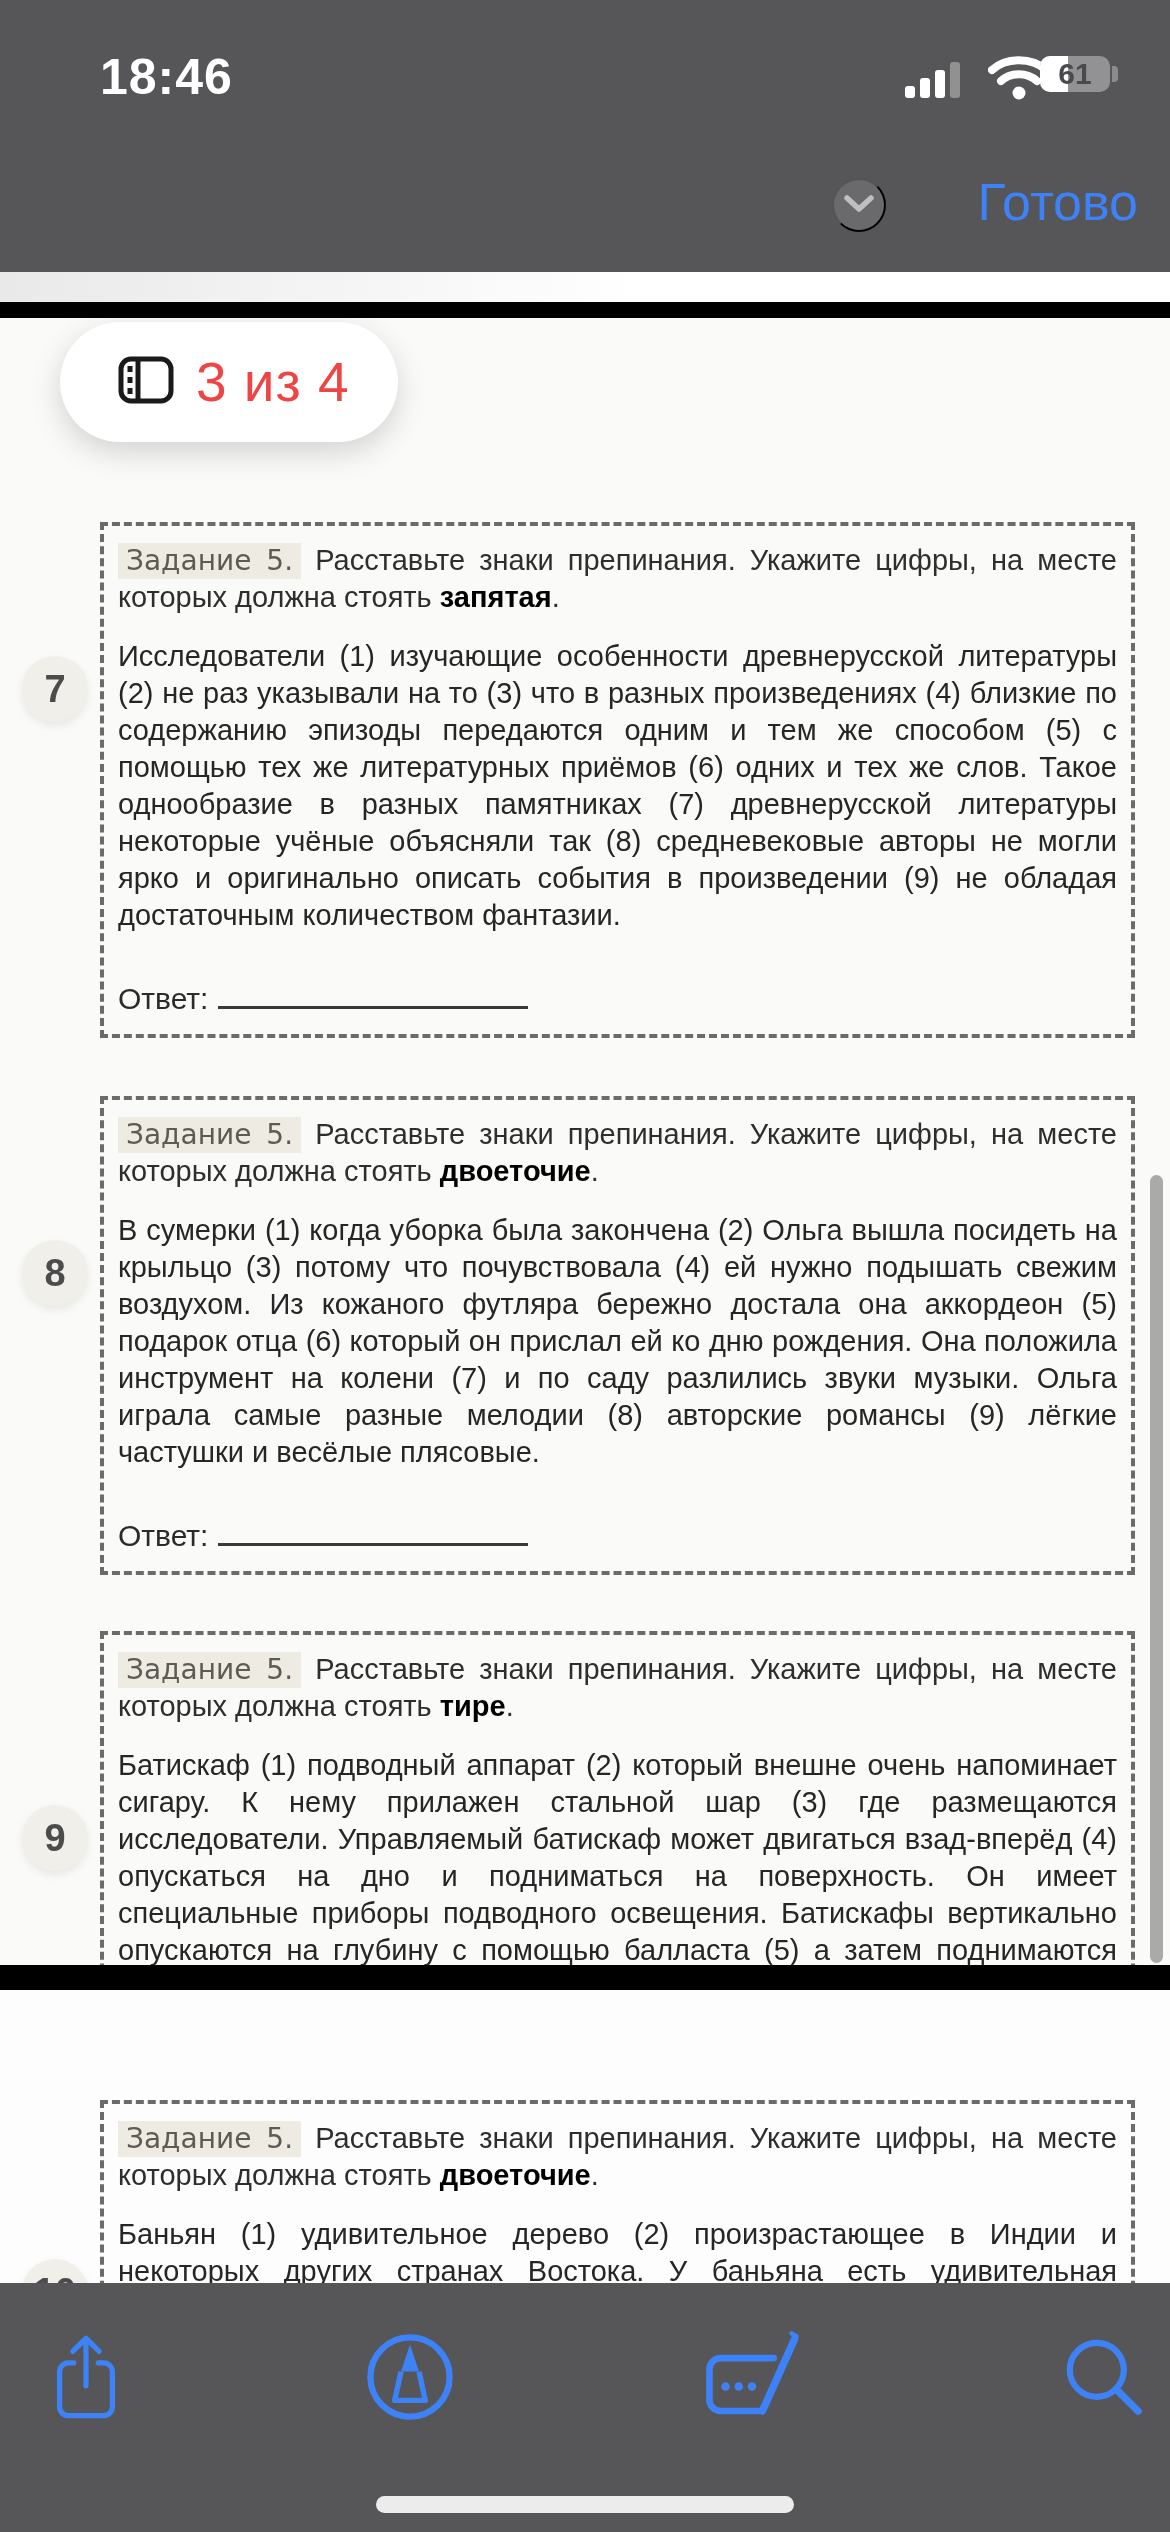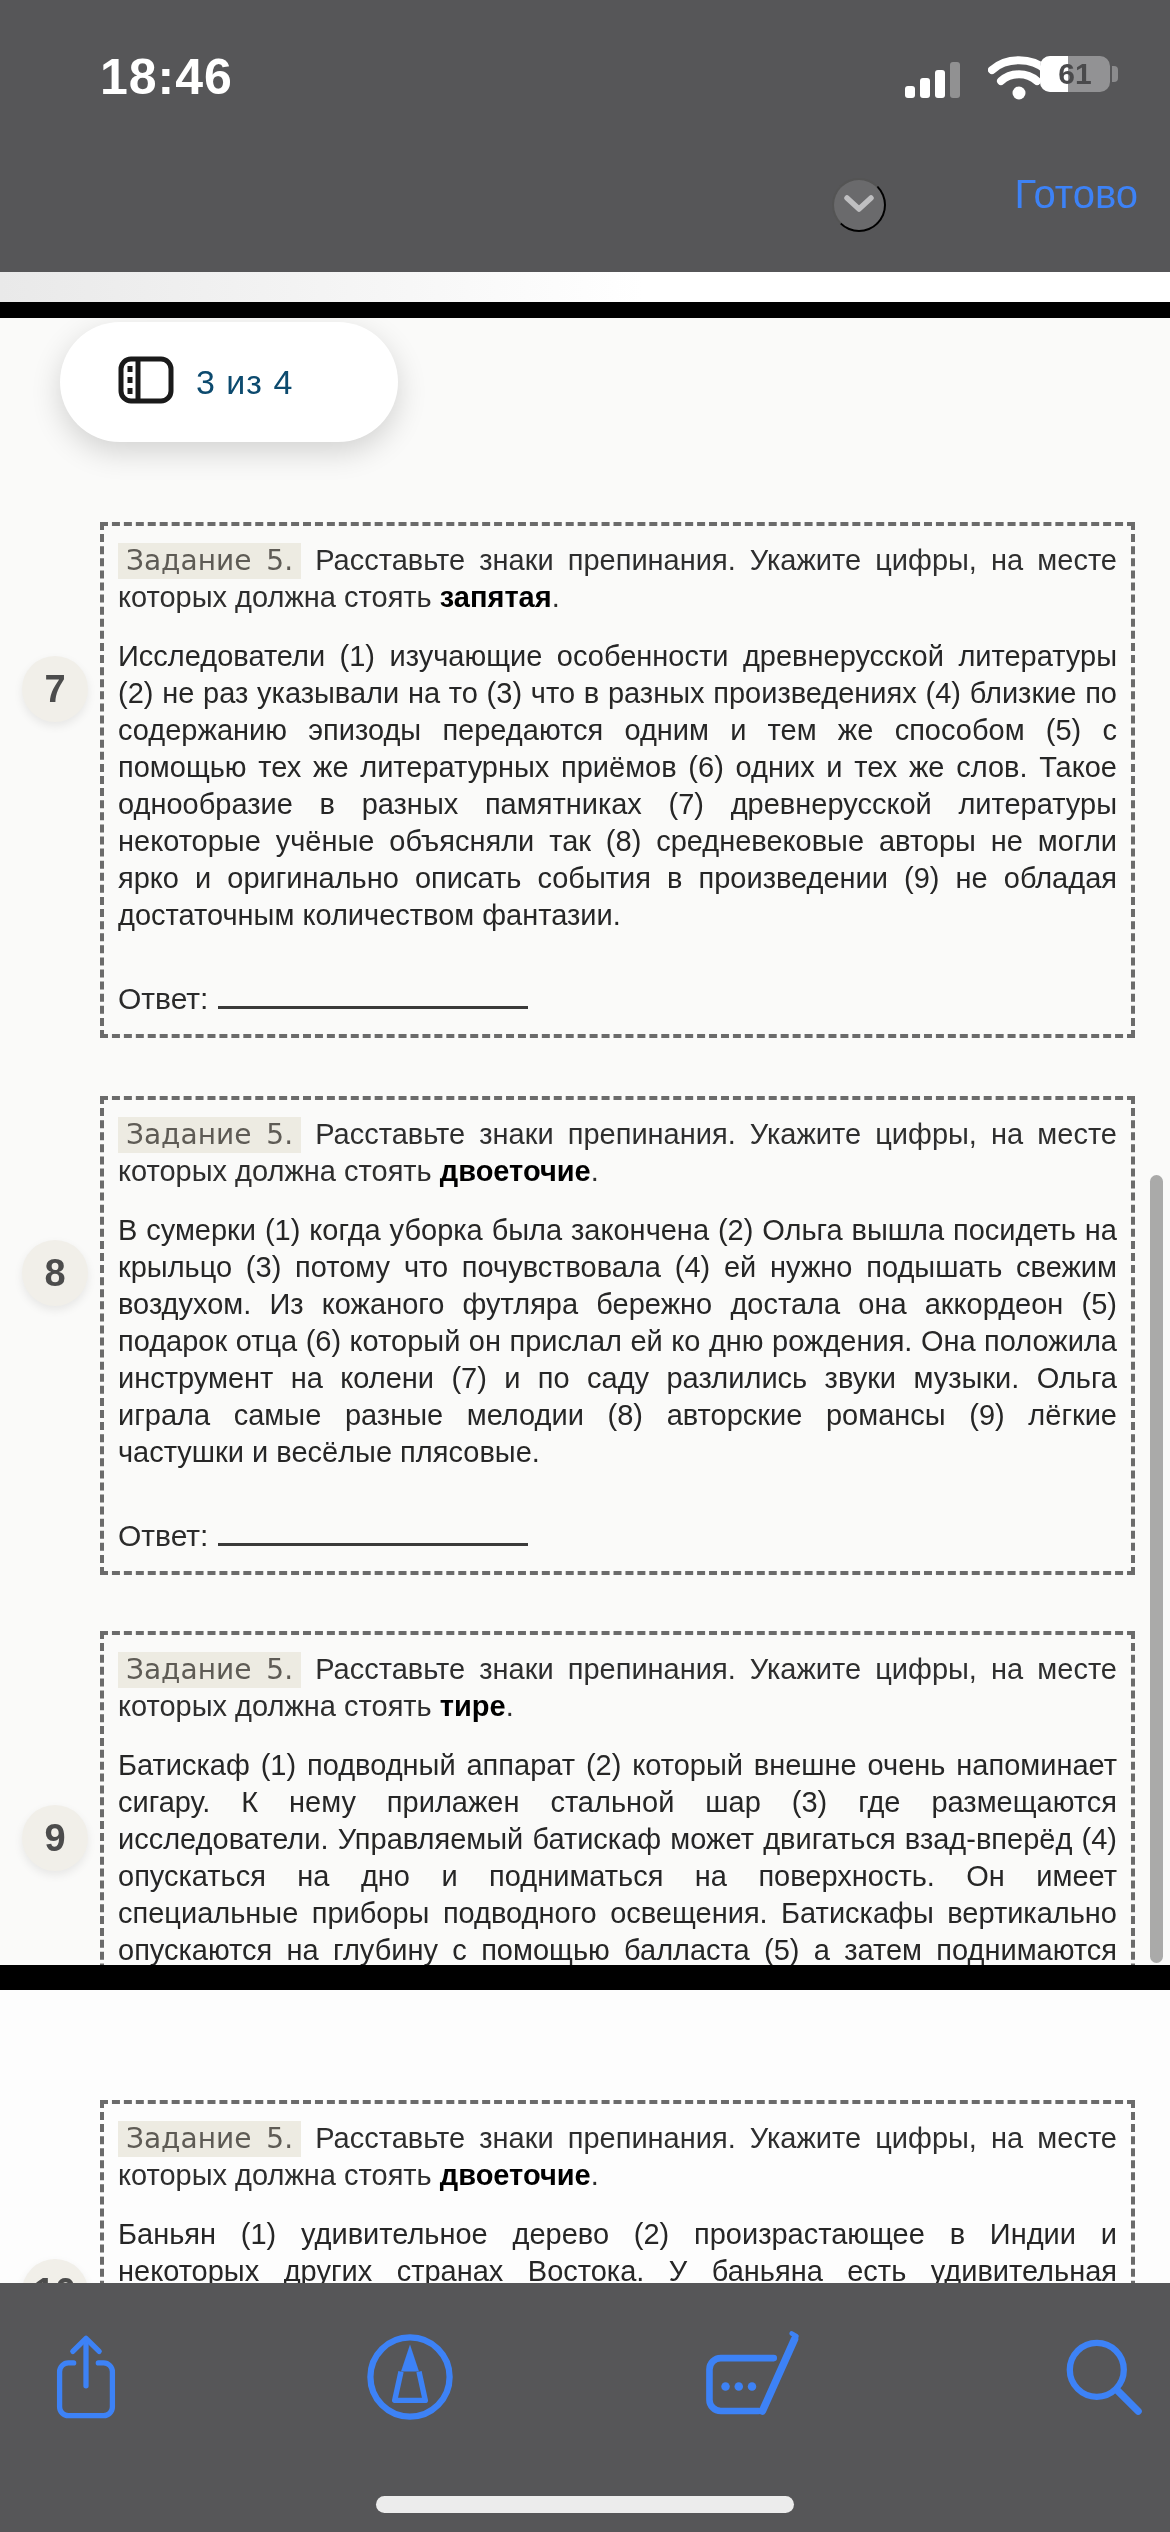--- a/index.html
+++ b/index.html
@@ -22,33 +22,33 @@
   .batt { position:absolute; left:1040px; top:56px; width:70px; height:36px; border-radius:10px; background:#929294; overflow:hidden; }
   .batt .fill { position:absolute; left:0; top:0; bottom:0; width:40%; background:#fff; }
   .batt .pct { position:absolute; left:0; top:0; width:100%; height:100%; display:flex; align-items:center; justify-content:center;
                font-size:30px; font-weight:700; color:#4a4a4c; }
   .batt-nub { position:absolute; left:1112px; top:66px; width:6px; height:16px; background:#8b8b8d; border-radius:0 4px 4px 0; }
   .nav-row { position:absolute; left:0; top:130px; width:1170px; height:142px; }
   .doc-title { position:absolute; left:57px; top:52px; width:760px; color:#fff; font-size:49px; font-weight:500;
                white-space:nowrap; overflow:hidden; }
   .chev-btn { position:absolute; left:832px; top:48px; width:54px; height:54px; border-radius:50%; background:#6a6a6c;
               display:flex; align-items:center; justify-content:center; }
-  .done-btn { position:absolute; right:32px; top:42px; color:#3d82f6; font-size:40px; font-weight:500; background:none; border:none;
+  .done-btn { position:absolute; right:32px; top:42px; color:#3d82f6; font-size:52px; font-weight:500; background:none; border:none;
               font-family:"Liberation Sans", sans-serif; }
   
   .page2-strip { position:absolute; left:0; top:272px; width:1170px; height:30px;
                  background:linear-gradient(to right,#e9e9e9,#ffffff 55%); }
   .sep1 { position:absolute; left:0; top:302px; width:1170px; height:16px; background:#000; }
   .page3 { position:absolute; left:0; top:318px; width:1170px; height:1647px; background:#fafaf9; }
   .sep2 { position:absolute; left:0; top:1965px; width:1170px; height:25px; background:#000; }
   .page4 { position:absolute; left:0; top:1990px; width:1170px; height:293px; background:#fdfdfd; overflow:hidden; }
   
   .pill { position:absolute; left:60px; top:4px; width:338px; height:120px; border-radius:60px; background:#fff;
           box-shadow:0 10px 30px rgba(0,0,0,.16); display:flex; align-items:center; padding-left:58px; gap:22px; }
-  .pill-label { font-size:34px; color:#0c4a6e; letter-spacing:1px; }
+  .pill-label { font-size:55px; color:#ef4444; letter-spacing:1px; }
   
   .task-box { position:relative; margin-left:100px; width:1035px; border:4px dashed #6b6b6b; padding:16px 14px 18px 14px;
               background:transparent; }
   .box7 { margin-top:204px; }
   .box8 { margin-top:58px; }
   .box9 { margin-top:56px; }
   .box10 { margin-top:110px; }
   .task-head { font-size:29px; line-height:37px; color:#2e2e2e; text-align:justify; }
   .task-label { font-family:"DejaVu Sans", sans-serif; font-size:28px; color:#5e5b55; background:#edebe2; padding:1px 8px 2px 8px; }
   .task-bold { font-weight:700; color:#000; }

